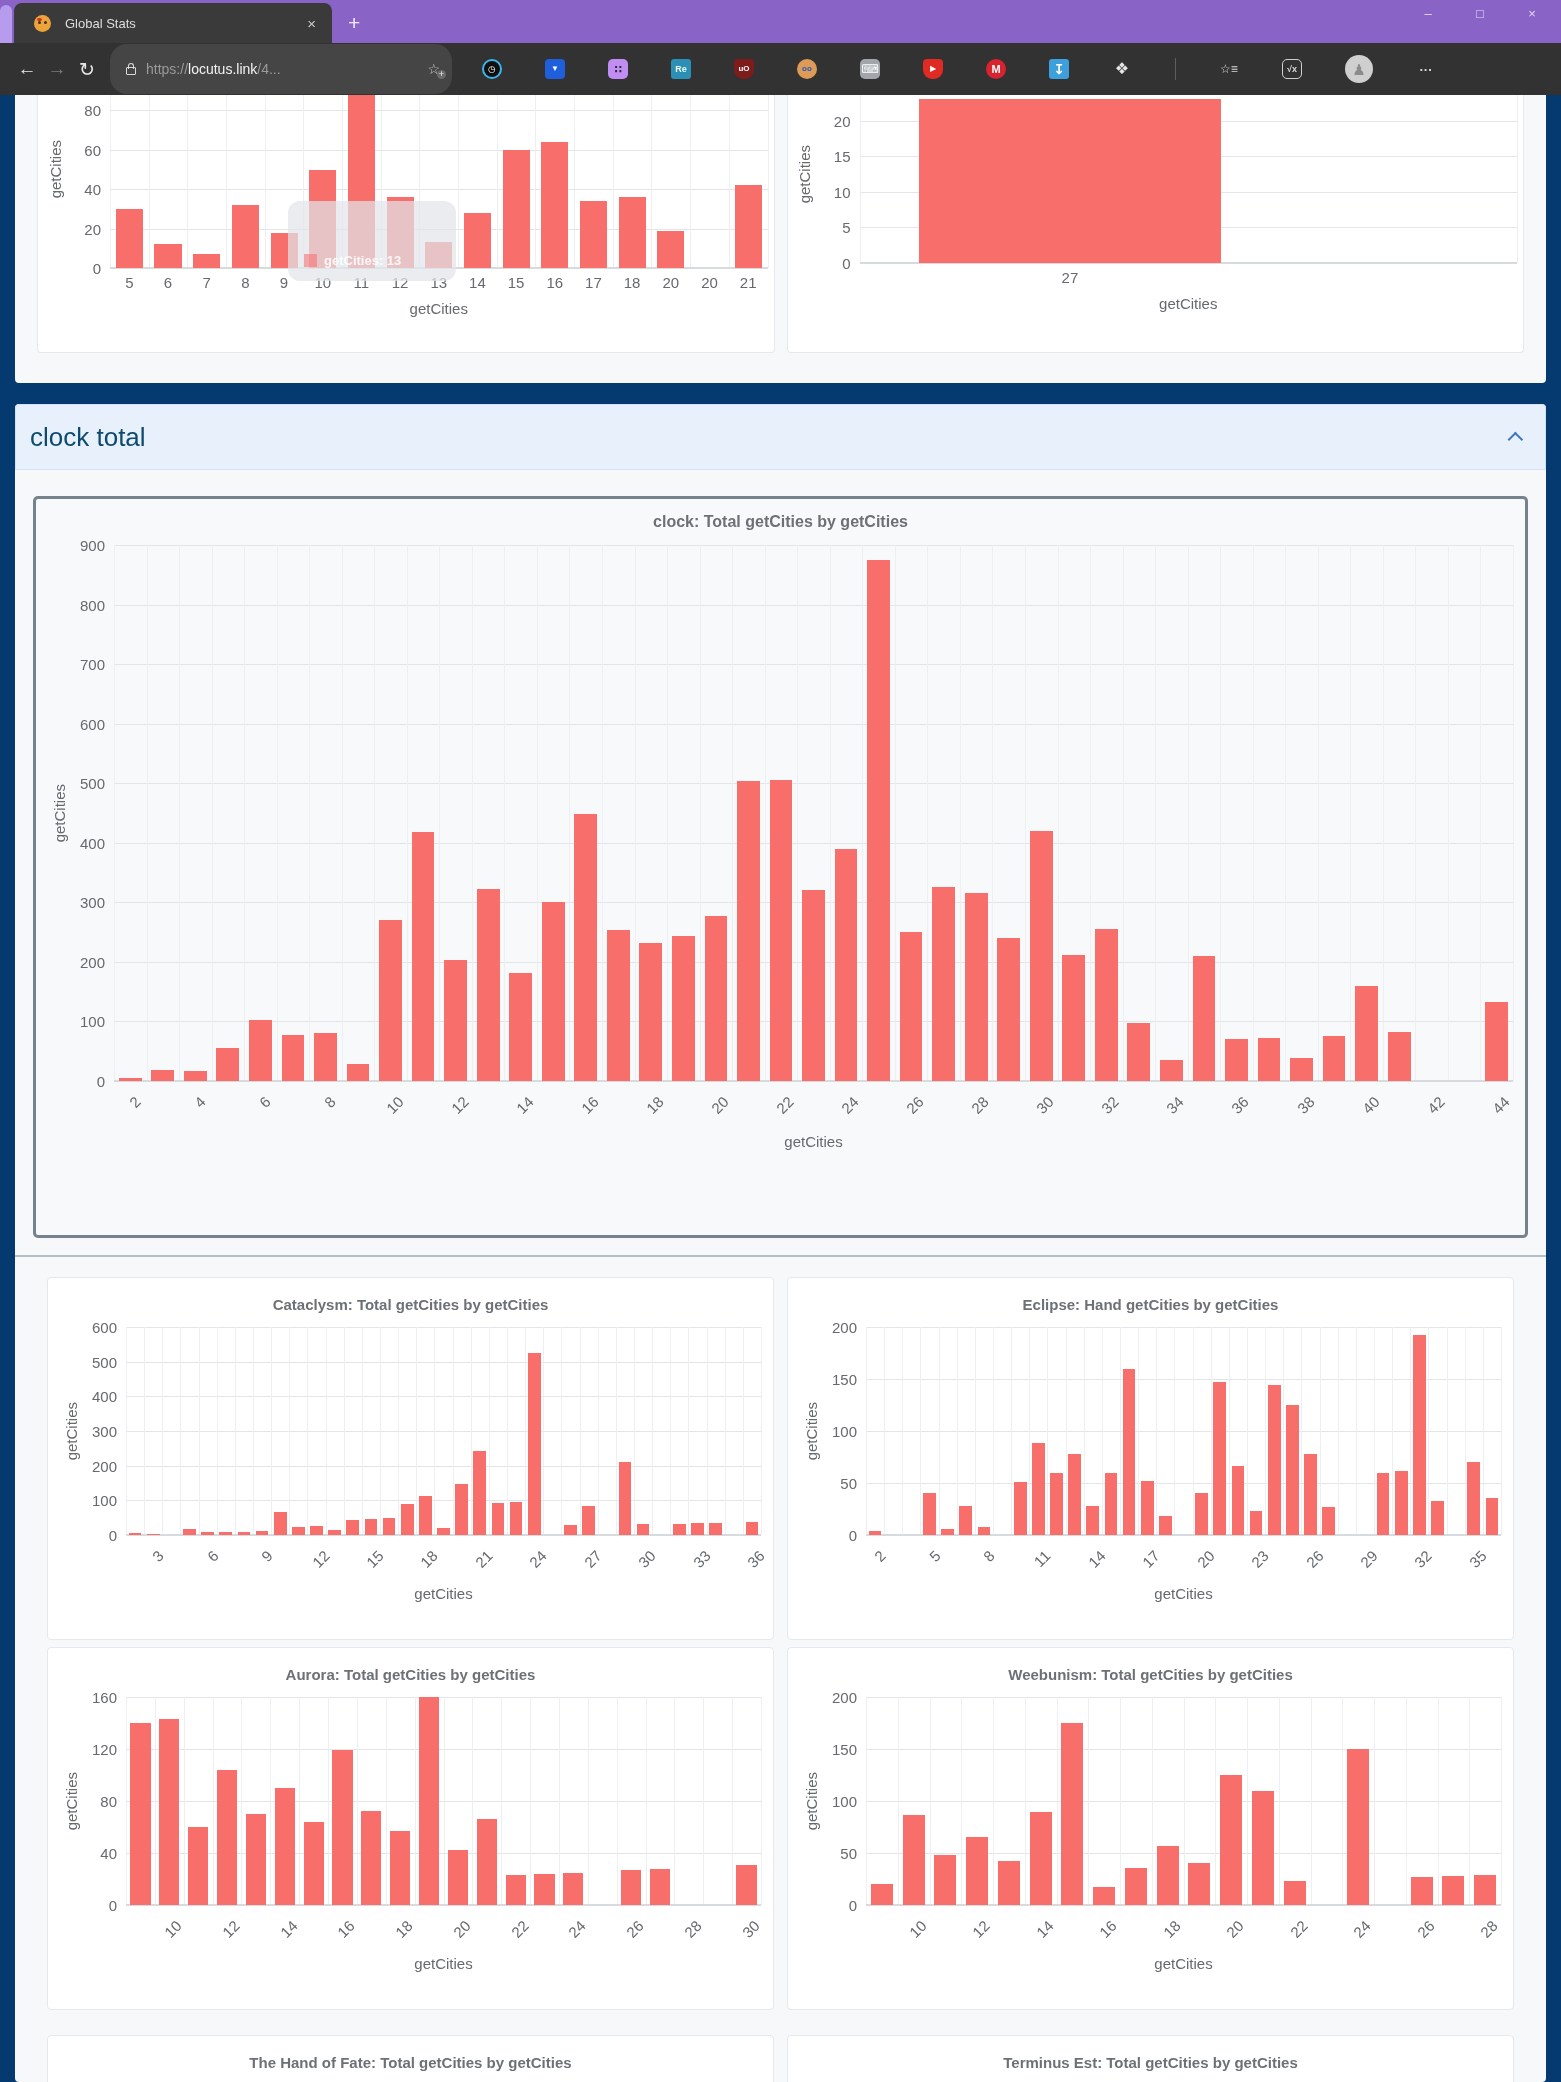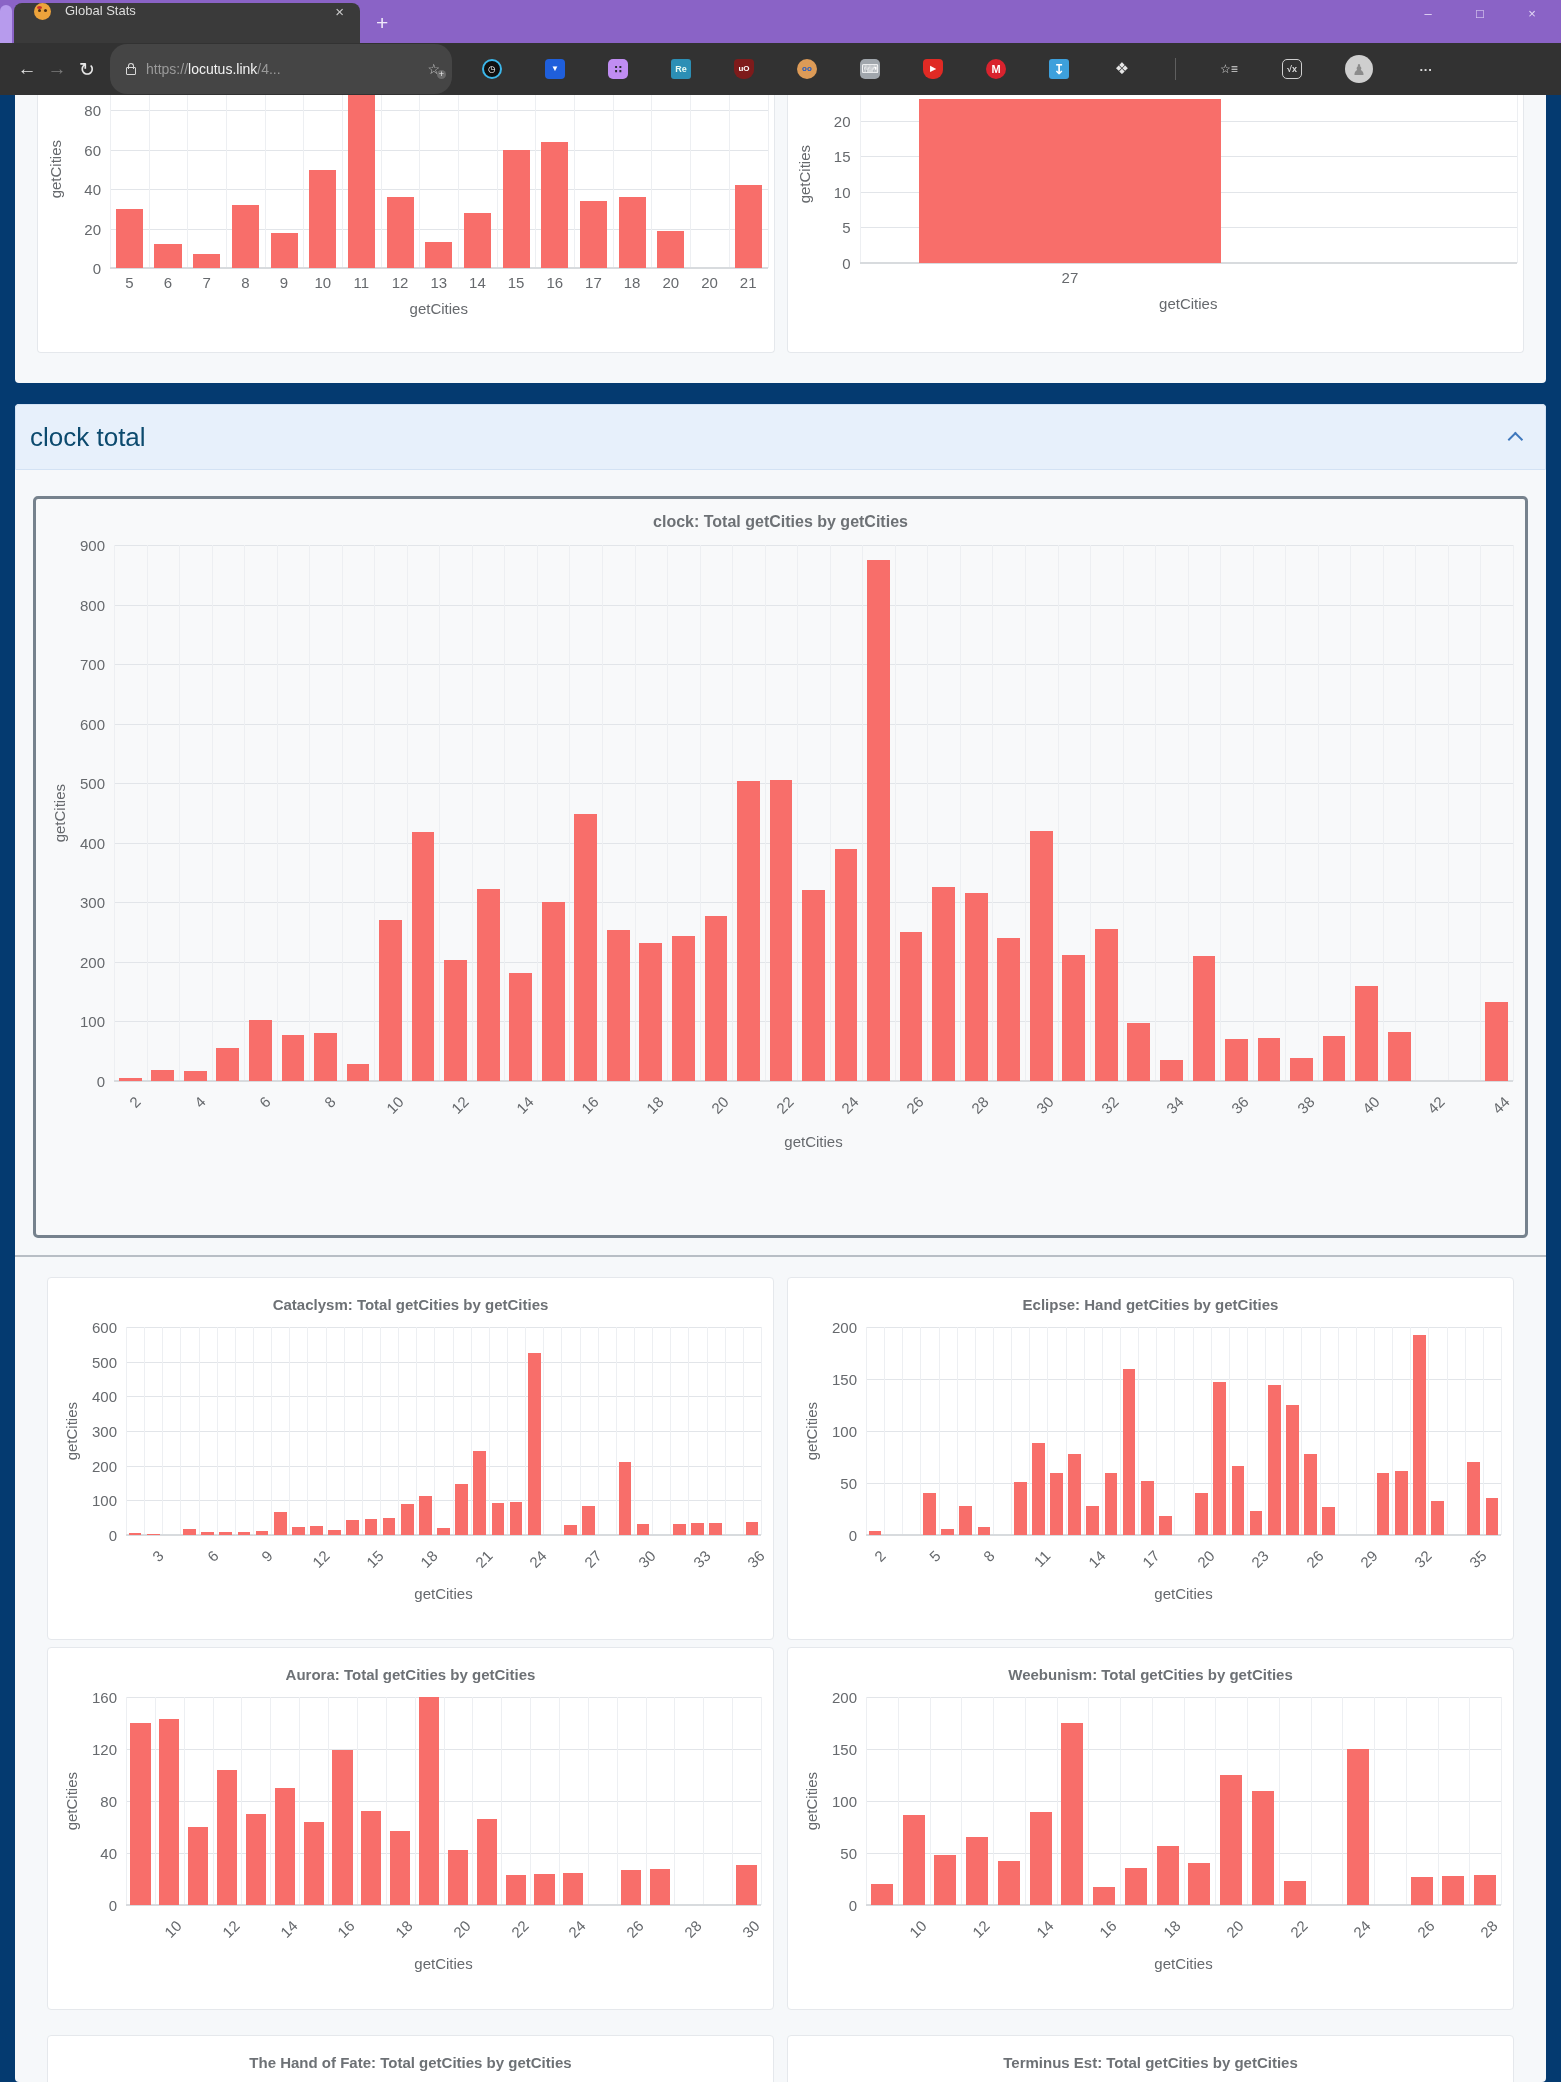--- a/index.html
+++ b/index.html
@@ -3,21 +3,21 @@
 <meta charset="utf-8">
 <title>Global Stats</title>
 <style>
   *{box-sizing:border-box;margin:0;padding:0}
   html,body{width:1561px;height:2082px;overflow:hidden;font-family:"Liberation Sans","DejaVu Sans",sans-serif}
   body{background:#043a70}
 
   
   .tabbar{height:43px;background:#8a63c6;display:flex;align-items:flex-end;position:relative}
   .tab-stub{width:12px;height:38px;background:#b79bed;border-radius:6px 6px 0 0;margin-right:2px}
-  .tab{width:346px;height:40px;background:#3a3a3a;border-radius:8px 8px 0 0;display:flex;align-items:flex-start;padding:0 12px 0 20px}
+  .tab{width:318px;height:40px;background:#3a3a3a;border-radius:8px 8px 0 0;display:flex;align-items:center;padding:0 12px 0 20px}
   .favicon{width:17px;height:17px;border-radius:50%;background:#eda33b;position:relative;flex:0 0 auto}
   .favicon::before{content:"";position:absolute;left:4px;top:6px;width:3px;height:3px;border-radius:50%;background:#4a2f14;box-shadow:6px 0 0 #4a2f14}
   .favicon::after{content:"";position:absolute;left:3px;top:3px;width:5px;height:3px;border-radius:50%;background:#c9302c}
   .tab-title{color:#dedede;font-size:13px;margin-left:14px;flex:1;white-space:nowrap;overflow:hidden}
   .tab-close{color:#c9c9c9;font-size:15px;padding:0 4px;cursor:default}
   .newtab{color:#efe9fa;font-size:21px;font-weight:300;margin:0 0 10px 16px;line-height:1}
   .wincontrols{position:absolute;right:22px;top:6px;display:flex;gap:38px;color:#e3d9f6;font-size:13px}
   .wincontrols span{width:14px;text-align:center}
 
   .toolbar{height:52px;background:#323232;display:flex;align-items:center;padding:0 12px}
@@ -201,20 +201,24 @@
               <span class="xtick" style="left: 61.7647%;">15</span>
               <span class="xtick" style="left: 67.6471%;">16</span>
               <span class="xtick" style="left: 73.5294%;">17</span>
               <span class="xtick" style="left: 79.4118%;">18</span>
               <span class="xtick" style="left: 85.2941%;">20</span>
               <span class="xtick" style="left: 91.1765%;">20</span>
               <span class="xtick" style="left: 97.0588%;">21</span>
             </div>
             <div class="c-xlab">getCities</div>
           </div>
+        <div class="tooltip-ghost">
+          <span class="tt-chip"></span>
+          <span class="tt-label">getCities: 13</span>
+        </div>
       </div>
       <div class="mini-card">
         <div data-chart="1" class="chart">
             <div class="c-main">
               <div class="c-ylab">
                 <span>getCities</span>
               </div>
               <div class="c-yaxis" style="height: 178px;">
                 <div class="ytick" style="top: 100%;">0</div>
                 <div class="ytick" style="top: 80%;">5</div>

